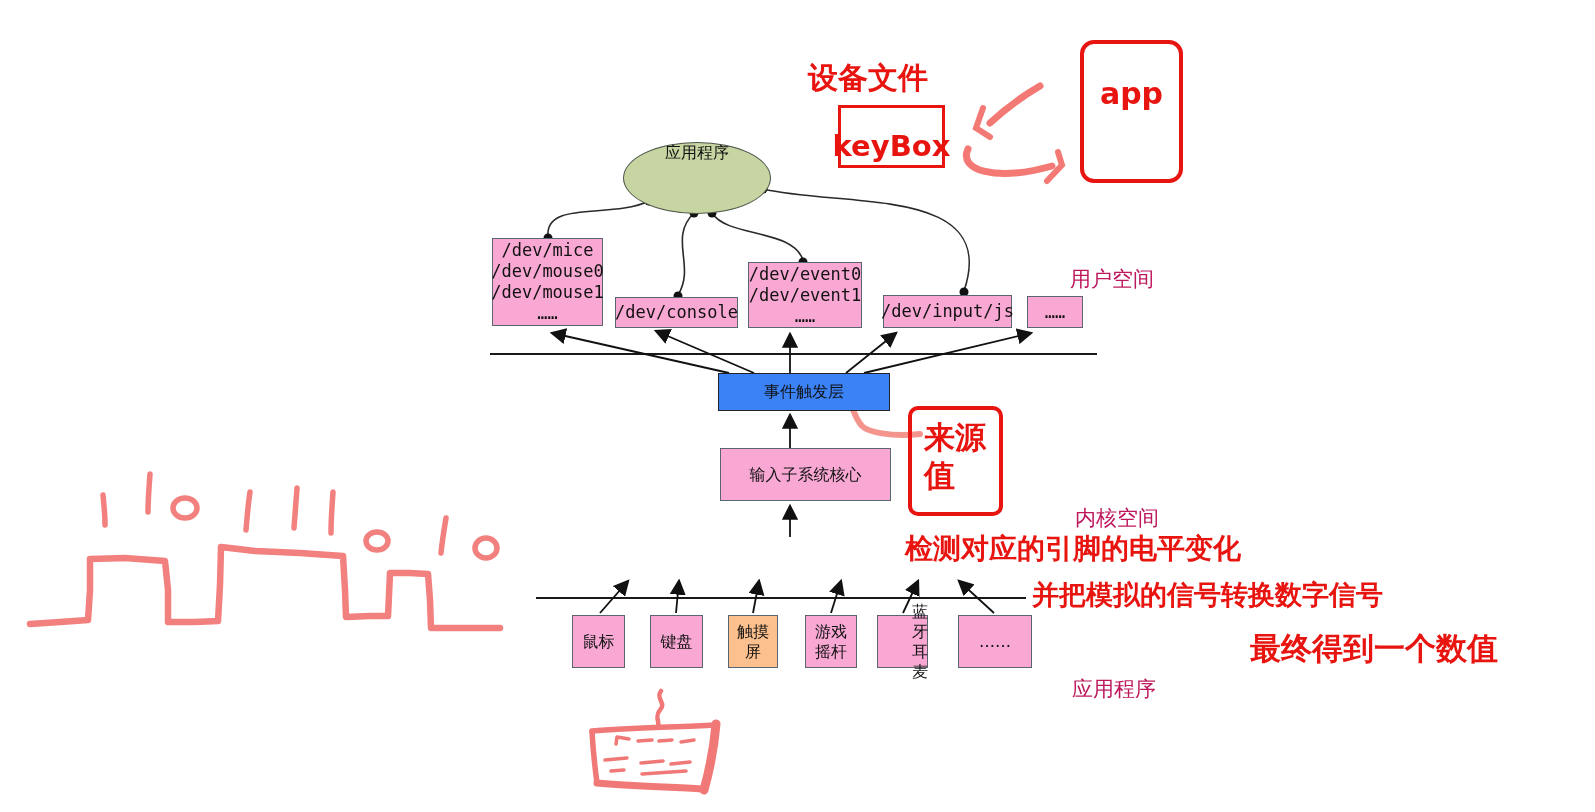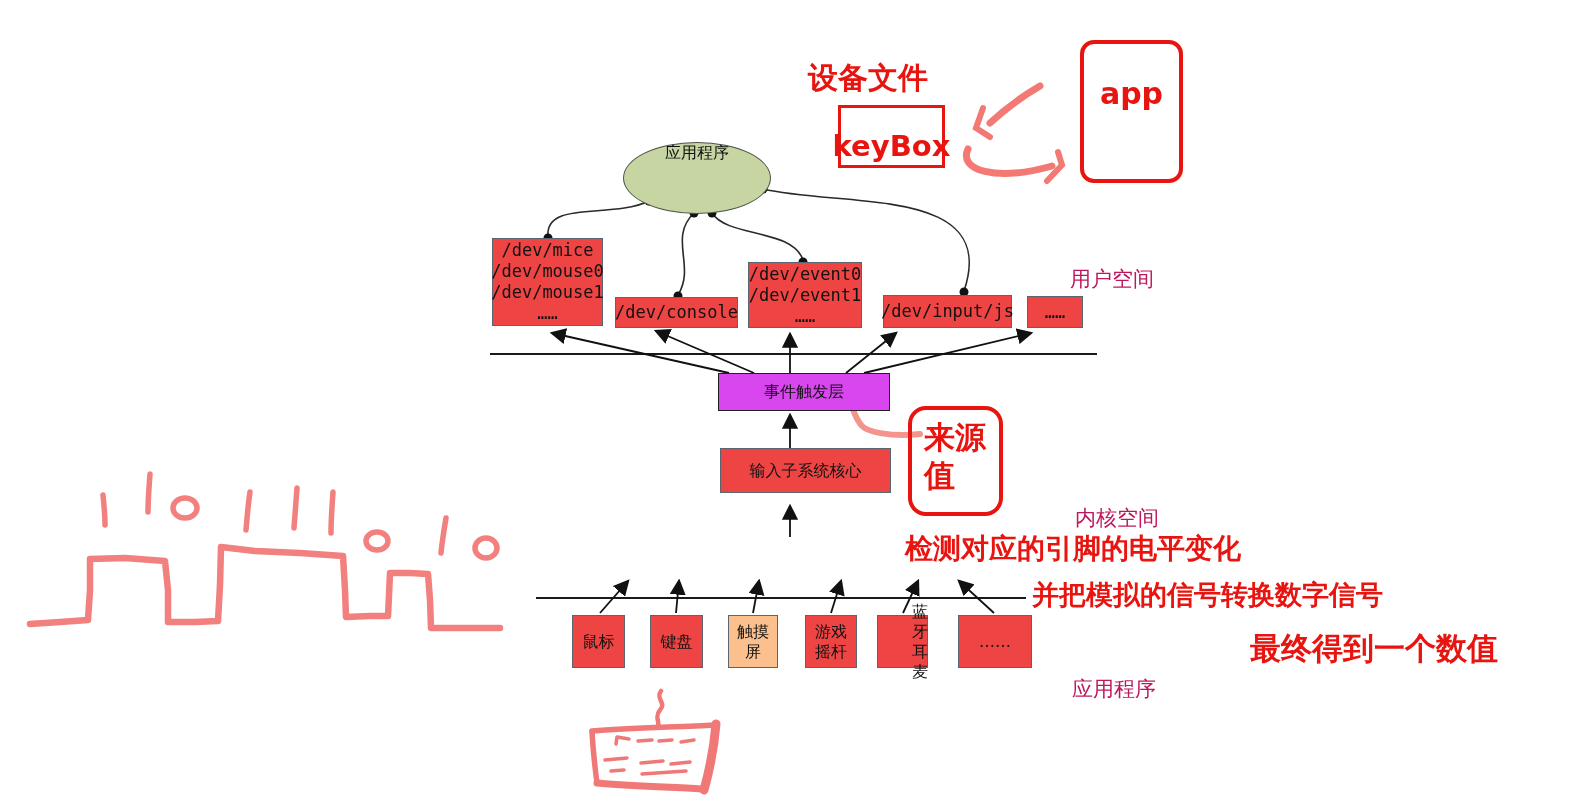--- a/index.html
+++ b/index.html
@@ -1,45 +1,45 @@
 <!DOCTYPE html>
 <html><head>
 <meta charset="utf-8">
 <style>
   html,body{margin:0;padding:0;background:#ffffff;}
   #canvas{position:relative;width:1595px;height:812px;background:#fff;overflow:hidden;
           font-family:"DejaVu Sans",sans-serif;}
   svg.overlay{position:absolute;left:0;top:0;width:1595px;height:812px;}
 
   
-  .box{position:absolute;background:#ef4444;border:1px solid #5a6570;box-sizing:border-box;
+  .box{position:absolute;background:#f9a8d4;border:1px solid #5a6570;box-sizing:border-box;
        display:flex;flex-direction:column;justify-content:center;align-items:center;
        color:#111;}
   .mono{font-family:"DejaVu Sans Mono","Liberation Mono",monospace;font-size:17px;line-height:21px;}
   .cjk{font-family:"DejaVu Serif","Liberation Serif",serif;font-size:16px;line-height:20px;}
-  .yellow{background:#d946ef;border:1.5px solid #222;}
+  .yellow{background:#3b82f6;border:1.5px solid #222;}
   .orange{background:#fbc08d;}
   .ellipse{position:absolute;left:623px;top:142px;width:146px;height:70px;border-radius:50%;
        background:#c6d5a2;border:1.5px solid #4d5548;display:flex;align-items:flex-start;justify-content:center;
        font-family:"DejaVu Serif","Liberation Serif",serif;font-size:16px;color:#111;}
 
   
   .space-label{position:absolute;font-family:"DejaVu Serif","Liberation Serif",serif;
        font-size:21px;color:#be185d;white-space:nowrap;margin-top:46px;}
 
   
   .red{color:#e8140f;font-weight:bold;white-space:nowrap;}
   .ann{position:absolute;}
   .devfile-label{left:808px;top:58px;font-size:30px;}
   .keybox{left:838px;top:105px;width:107px;height:63px;border:3px solid #e8140f;
        display:flex;align-items:flex-end;justify-content:center;font-size:29px;box-sizing:border-box;
        padding-bottom:2px;}
   .appbox{left:1080px;top:40px;width:103px;height:143px;border:4px solid #e8140f;border-radius:14px;
        box-sizing:border-box;display:flex;justify-content:center;font-size:30px;padding-top:32px;}
-  .srcbox{left:908px;top:406px;width:95px;height:110px;border:4px solid #e8140f;border-radius:18px;
+  .srcbox{left:908px;top:406px;width:95px;height:110px;border:4px solid #e8140f;border-radius:10px;
        box-sizing:border-box;font-size:31px;line-height:38px;padding:8px 0 0 12px;}
   .note1{left:905px;top:530px;font-size:28px;}
   .note2{left:1032px;top:577px;font-size:27px;}
   .note3{left:1250px;top:628px;font-size:31px;}
 </style>
 </head>
 <body>
 
 <div id="canvas">
 
@@ -170,21 +170,21 @@
   </div>
 
   <div class="box mono" style="left:1027px;top:296px;width:56px;height:32px;">
     <div>……</div>
   </div>
 
   <div class="box cjk yellow" style="left:718px;top:373px;width:172px;height:38px;">
     <div>事件触发层</div>
   </div>
 
-  <div class="box cjk" style="left:720px;top:448px;width:171px;height:45px;">
+  <div class="box cjk" style="left:720px;top:448px;width:171px;height:53px;">
     <div>输入子系统核心</div>
   </div>
 
 
   <div class="box cjk" style="left:572px;top:615px;width:53px;height:53px;">
     <div>鼠标</div>
   </div>
   <div class="box cjk" style="left:650px;top:615px;width:53px;height:53px;">
     <div>键盘</div>
   </div>

